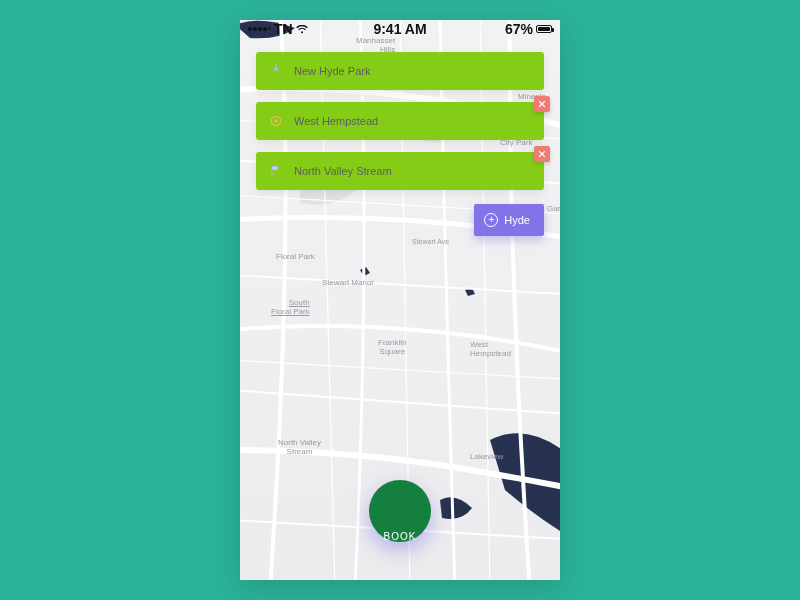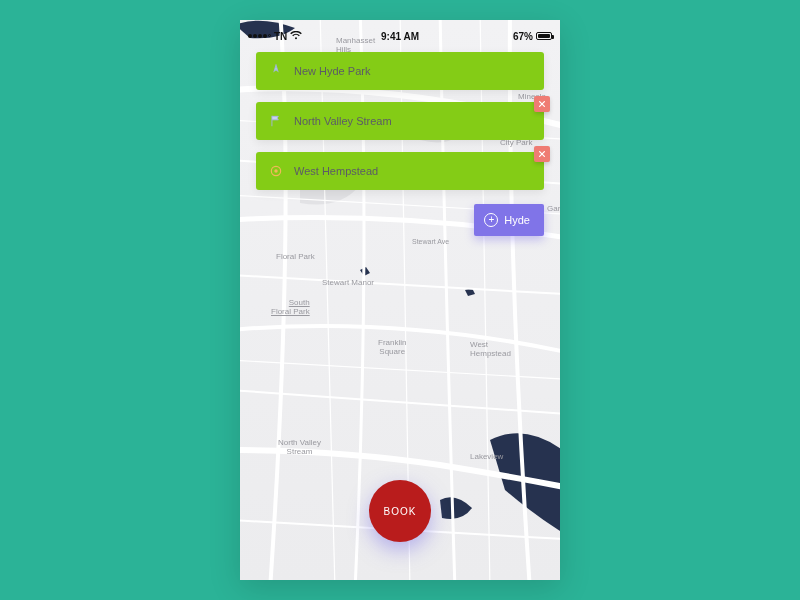--- a/index.html
+++ b/index.html
@@ -30,22 +30,22 @@
     font-size:8px;
     color:#9a9aa0;
     white-space:nowrap;
     pointer-events:none;
   }
   
   .statusbar {
     position:absolute; top:0; left:0; right:0;
     height:18px;
     display:flex; align-items:center;
-    padding:16px 8px;
-    font-size:10px; font-weight:600; color:#111;
+    padding:9px 8px;
+    font-size:14px; font-weight:600; color:#111;
     z-index:20;
   }
   .sb-left { display:flex; align-items:center; gap:3px; }
   .dots { display:flex; gap:1px; }
   .dot { width:4px; height:4px; border-radius:50%; background:#111; }
   .dot.hollow { background:transparent; border:1px solid #111; width:3px; height:3px;}
   .sb-center { position:absolute; left:0; right:0; text-align:center; }
   .sb-right { margin-left:auto; display:flex; align-items:center; gap:3px; }
   .battery {
     width:16px; height:8px; border:1px solid #111; border-radius:2px;
@@ -108,23 +108,23 @@
     width:14px; height:14px; border:1.5px solid #fff; border-radius:50%;
     display:flex; align-items:center; justify-content:center;
     font-size:10px; line-height:1;
   }
 
   
   .book-btn {
     position:absolute;
     bottom:38px; left:50%; transform:translateX(-50%);
     width:62px; height:62px;
-    background:#b91c1c;
+    background:#15803d;
     border-radius:50%;
-    display:flex; align-items:center; justify-content:center;
+    display:flex; align-items:flex-end; justify-content:center;
     color:#fff; font-size:10px; letter-spacing:1px; font-weight:500;
     box-shadow:0 8px 20px rgba(125,116,232,0.5);
     z-index:15;
     cursor:pointer;
   }
 </style>
 </head>
 <body>
 
 <div class="phone">
@@ -156,21 +156,21 @@
         <path d="M-10 500 L340 520" stroke-width="2"></path>
         <path d="M80 -10 L95 570" stroke-width="1.2"></path>
         <path d="M160 -10 L170 570" stroke-width="1.2"></path>
         <path d="M240 -10 L250 570" stroke-width="1.2"></path>
         <path d="M-10 100 L340 120" stroke-width="1.2"></path>
         <path d="M-10 175 L340 195" stroke-width="1.2"></path>
         <path d="M-10 340 L340 360" stroke-width="1.2"></path>
       </g>
     </svg>
 
-    <div class="map-label" style="top:16px; left:96px; text-align:left;">Manhasset<br>Hills</div>
+    <div class="map-label" style="top:16px; left:116px; text-align:right;">Manhasset<br>Hills</div>
     <div class="map-label" style="top:72px; left:278px;">Mineola</div>
     <div class="map-label" style="top:118px; left:212px;padding-left:48px;">City Park</div>
     <div class="map-label" style="top:232px; left:36px;">Floral Park</div>
     <div class="map-label" style="top:258px; left:82px;">Stewart Manor</div>
     <div class="map-label" style="top:278px; left:31px; text-align:right;text-decoration:underline;">South<br>Floral Park</div>
     <div class="map-label" style="top:318px; left:138px; text-align:center;">Franklin<br>Square</div>
     <div class="map-label" style="top:320px; left:230px; text-align:left;">West<br>Hempstead</div>
     <div class="map-label" style="top:418px; left:38px; text-align:center;">North Valley<br>Stream</div>
     <div class="map-label" style="top:432px; left:230px;">Lakeview</div>
     <div class="map-label" style="top:218px; left:172px; font-size:7px;">Stewart Ave</div>
@@ -209,46 +209,46 @@
         <svg width="14" height="14" viewBox="0 0 24 24" fill="none" stroke="#9fb8d4" stroke-width="2">
             <path d="M12 2 L15 12 L12 10 L9 12 Z" fill="#cdddee" stroke="#9fb8d4"></path>
           </svg>
       </span>
       <span class="card-text">New Hyde Park</span>
     </div>
 
     <div class="card">
       <span class="card-icon">
         <svg width="14" height="14" viewBox="0 0 24 24">
+            <circle cx="12" cy="12" r="8" fill="none" stroke="#f0b95a" stroke-width="2"></circle>
+            <circle cx="12" cy="12" r="3" fill="#f0b95a"></circle>
+          </svg>
+      </span>
+      <span class="card-text">West Hempstead</span>
+      <span class="remove-btn">
+        <svg viewBox="0 0 10 10">
+            <path d="M2 2 L8 8 M8 2 L2 8" stroke="#fff" stroke-width="1.6" stroke-linecap="round"></path>
+          </svg>
+      </span>
+    </div>
+
+    <div class="card">
+      <span class="card-icon">
+        <svg width="14" height="14" viewBox="0 0 24 24">
             <path d="M5 3v18M5 4h11l-2 3 2 3H5" fill="#c9d2f2" stroke="#a7b3e6" stroke-width="1.5"></path>
           </svg>
       </span>
       <span class="card-text">North Valley Stream</span>
       <span class="remove-btn">
         <svg viewBox="0 0 10 10">
             <path d="M2 2 L8 8 M8 2 L2 8" stroke="#fff" stroke-width="1.6" stroke-linecap="round"></path>
           </svg>
       </span>
     </div>
 
-    <div class="card">
-      <span class="card-icon">
-        <svg width="14" height="14" viewBox="0 0 24 24">
-            <circle cx="12" cy="12" r="8" fill="none" stroke="#f0b95a" stroke-width="2"></circle>
-            <circle cx="12" cy="12" r="3" fill="#f0b95a"></circle>
-          </svg>
-      </span>
-      <span class="card-text">West Hempstead</span>
-      <span class="remove-btn">
-        <svg viewBox="0 0 10 10">
-            <path d="M2 2 L8 8 M8 2 L2 8" stroke="#fff" stroke-width="1.6" stroke-linecap="round"></path>
-          </svg>
-      </span>
-    </div>
-
     <div class="more-btn">
       <span class="plus-circ">+</span>
       <span>Hyde</span>
     </div>
   </div>
 
   <div class="book-btn">
     <span>BOOK</span>
   </div>
 

